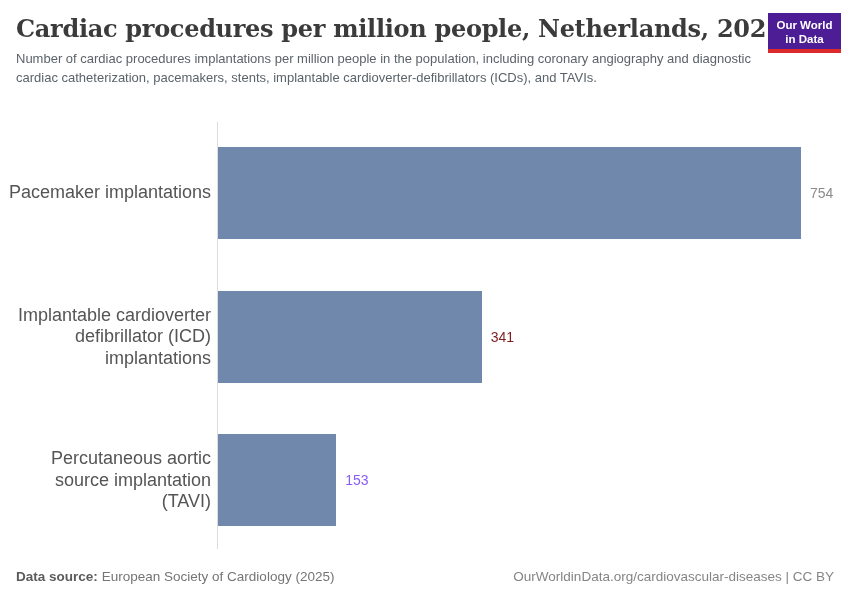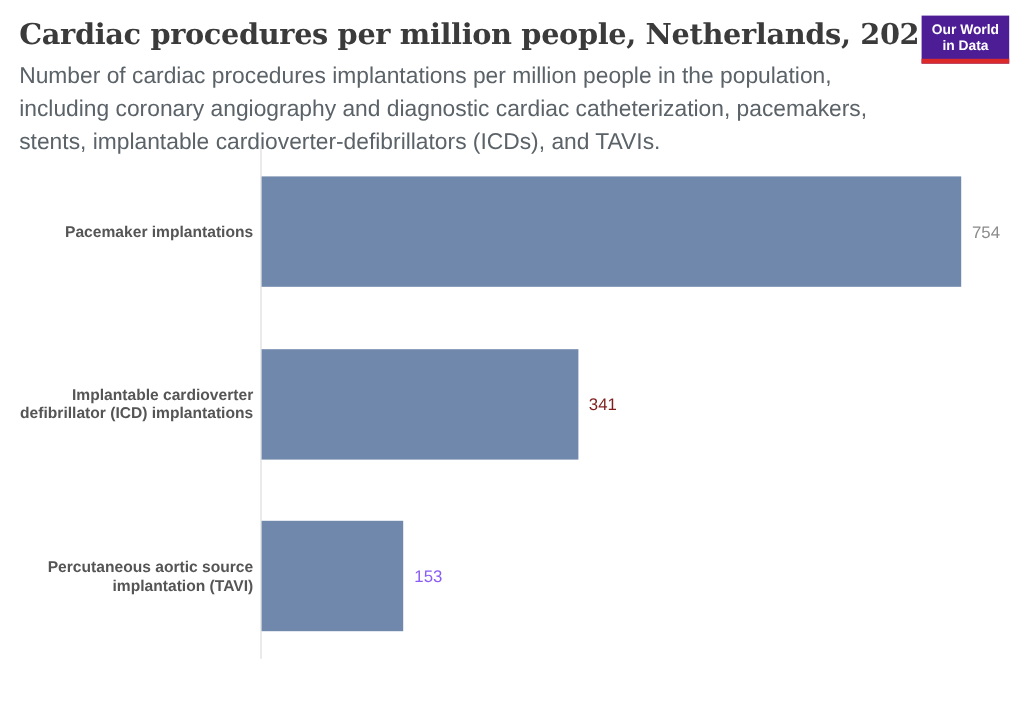--- a/index.html
+++ b/index.html
@@ -20,21 +20,21 @@
     font-family: "DejaVu Serif", "Liberation Serif", serif;
     font-weight: 700;
     font-size: 24px;
     letter-spacing: -0.3px;
     color: #3b3b3b;
     white-space: nowrap;
   }
   .subtitle {
     position: absolute; left: 16px; top: 50px;
     width: 735px;
-    font-size: 19px;
+    font-size: 13px;
     line-height: 1.46;
     color: #5b6369;
   }
   .owid-logo {
     position: absolute; right: 9px; top: 13px;
     width: 73px; height: 40px;
     background: #4c1d95;
     border-bottom: 4px solid #dc2a2a;
     color: #ffffff;
     text-align: center;
@@ -52,22 +52,22 @@
   .axis-line {
     position: absolute; left: 217px; top: 0;
     width: 1px; height: 427px;
     background: #dcdcdc;
   }
   .row { position: absolute; left: 0; width: 850px; }
   .cat-label {
     position: absolute;
     width: 205px;
     text-align: right;
-    font-size: 13px;
-    font-weight: 700;
+    font-size: 18px;
+    font-weight: 400;
     line-height: 1.2;
     color: #555555;
     transform: translateY(-50%);
   }
   .bar {
     position: absolute; left: 218px;
     height: 92px;
   }
   .val-label {
     position: absolute;
@@ -118,14 +118,18 @@
           <div class="val-label" style="left: 490.664px; top: 214.5px; color: #7f1d1d;">341</div>
         </div>
         <div class="row">
           <div class="cat-label" style="left: 6px; top: 358px; color: rgb(85, 85, 85);">Percutaneous aortic source implantation (TAVI)</div>
           <div class="bar" style="top: 312px; width: 118.301px; height: 92px; background: rgb(113, 136, 173);"></div>
           <div class="val-label" style="left: 345.301px; top: 358px; color: #8b5cf6;">153</div>
         </div>
       </div>
   </div>
 
+  <div class="footer">
+    <span class="ds-label">Data source:</span><span class="ds-value">European Society of Cardiology (2025)</span>
+    <span class="attribution">OurWorldinData.org/cardiovascular-diseases | CC BY</span>
+  </div>
 
 </div>
 
 </body></html>

